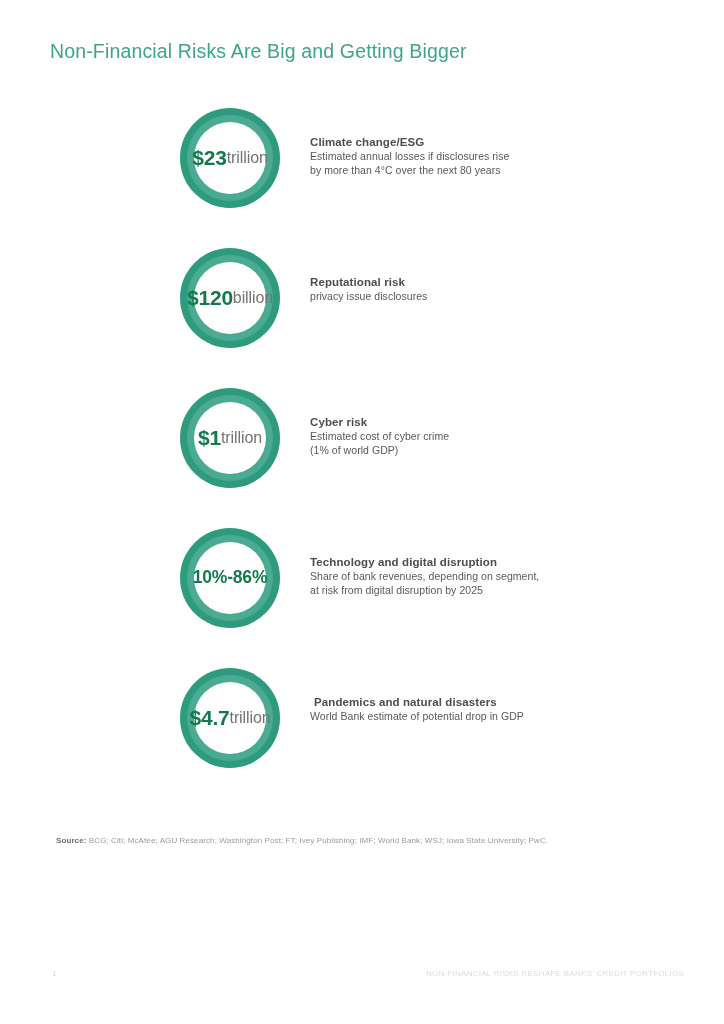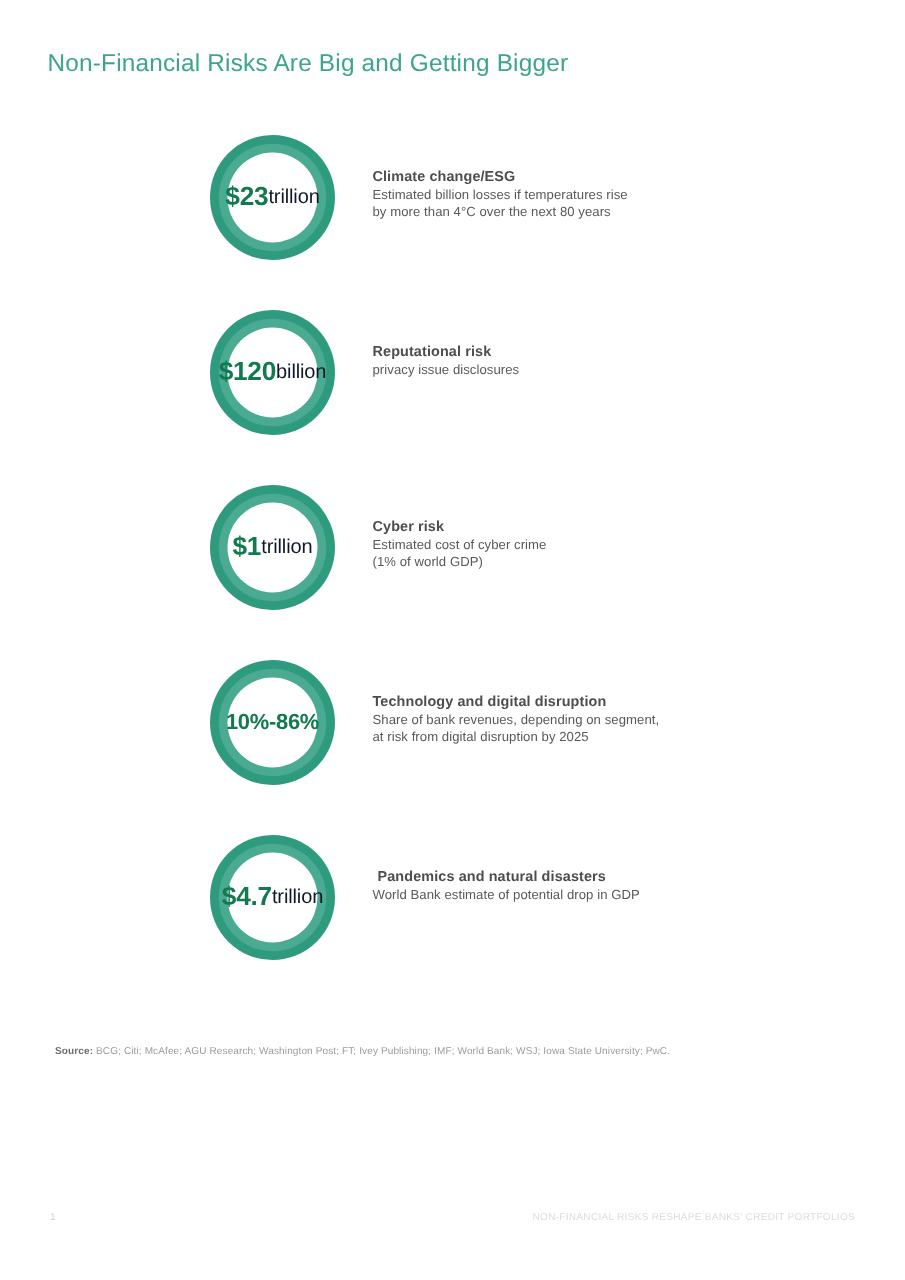--- a/index.html
+++ b/index.html
@@ -12,20 +12,21 @@
     background: #ffffff;
     font-family: "Liberation Sans", sans-serif;
     position: relative;
     overflow: hidden;
     -webkit-font-smoothing: antialiased;
   }
 
   .page {
     position: absolute;
     inset: 0;
+    margin-left: 12px;
   }
 
   
   .title {
     position: absolute;
     left: 38px;
     top: 40px;
     font-size: 19.5px;
     font-weight: 400;
     color: #3ca58a;
@@ -84,21 +85,21 @@
     color: #127a4e;
     letter-spacing: -0.2px;
   }
   .stat-value.two-line {
     font-size: 17.5px;
     line-height: 1.35;
   }
   .stat-unit {
     font-size: 16px;
     font-weight: 400;
-    color: #0f172a;
+    color: #737373;
     letter-spacing: -0.1px;
   }
 
   
   .desc {
     position: absolute;
     left: 298px;
     top: 32px;
     width: 300px;
   }
@@ -166,21 +167,21 @@
       <div class="donut">
         <div class="donut-mid">
           <div class="donut-hole">
             <span class="stat-value">$23</span>
             <span class="stat-unit">trillion</span>
           </div>
         </div>
       </div>
       <div class="desc">
         <div class="desc-head">Climate change/ESG</div>
-        <div class="desc-body">Estimated billion losses if temperatures rise</div>
+        <div class="desc-body">Estimated annual losses if disclosures rise</div>
         <div class="desc-body">by more than 4°C over the next 80 years</div>
       </div>
     </div>
 
     <div class="row">
       <div class="donut">
         <div class="donut-mid">
           <div class="donut-hole">
             <span class="stat-value">$120</span>
             <span class="stat-unit">billion</span>

